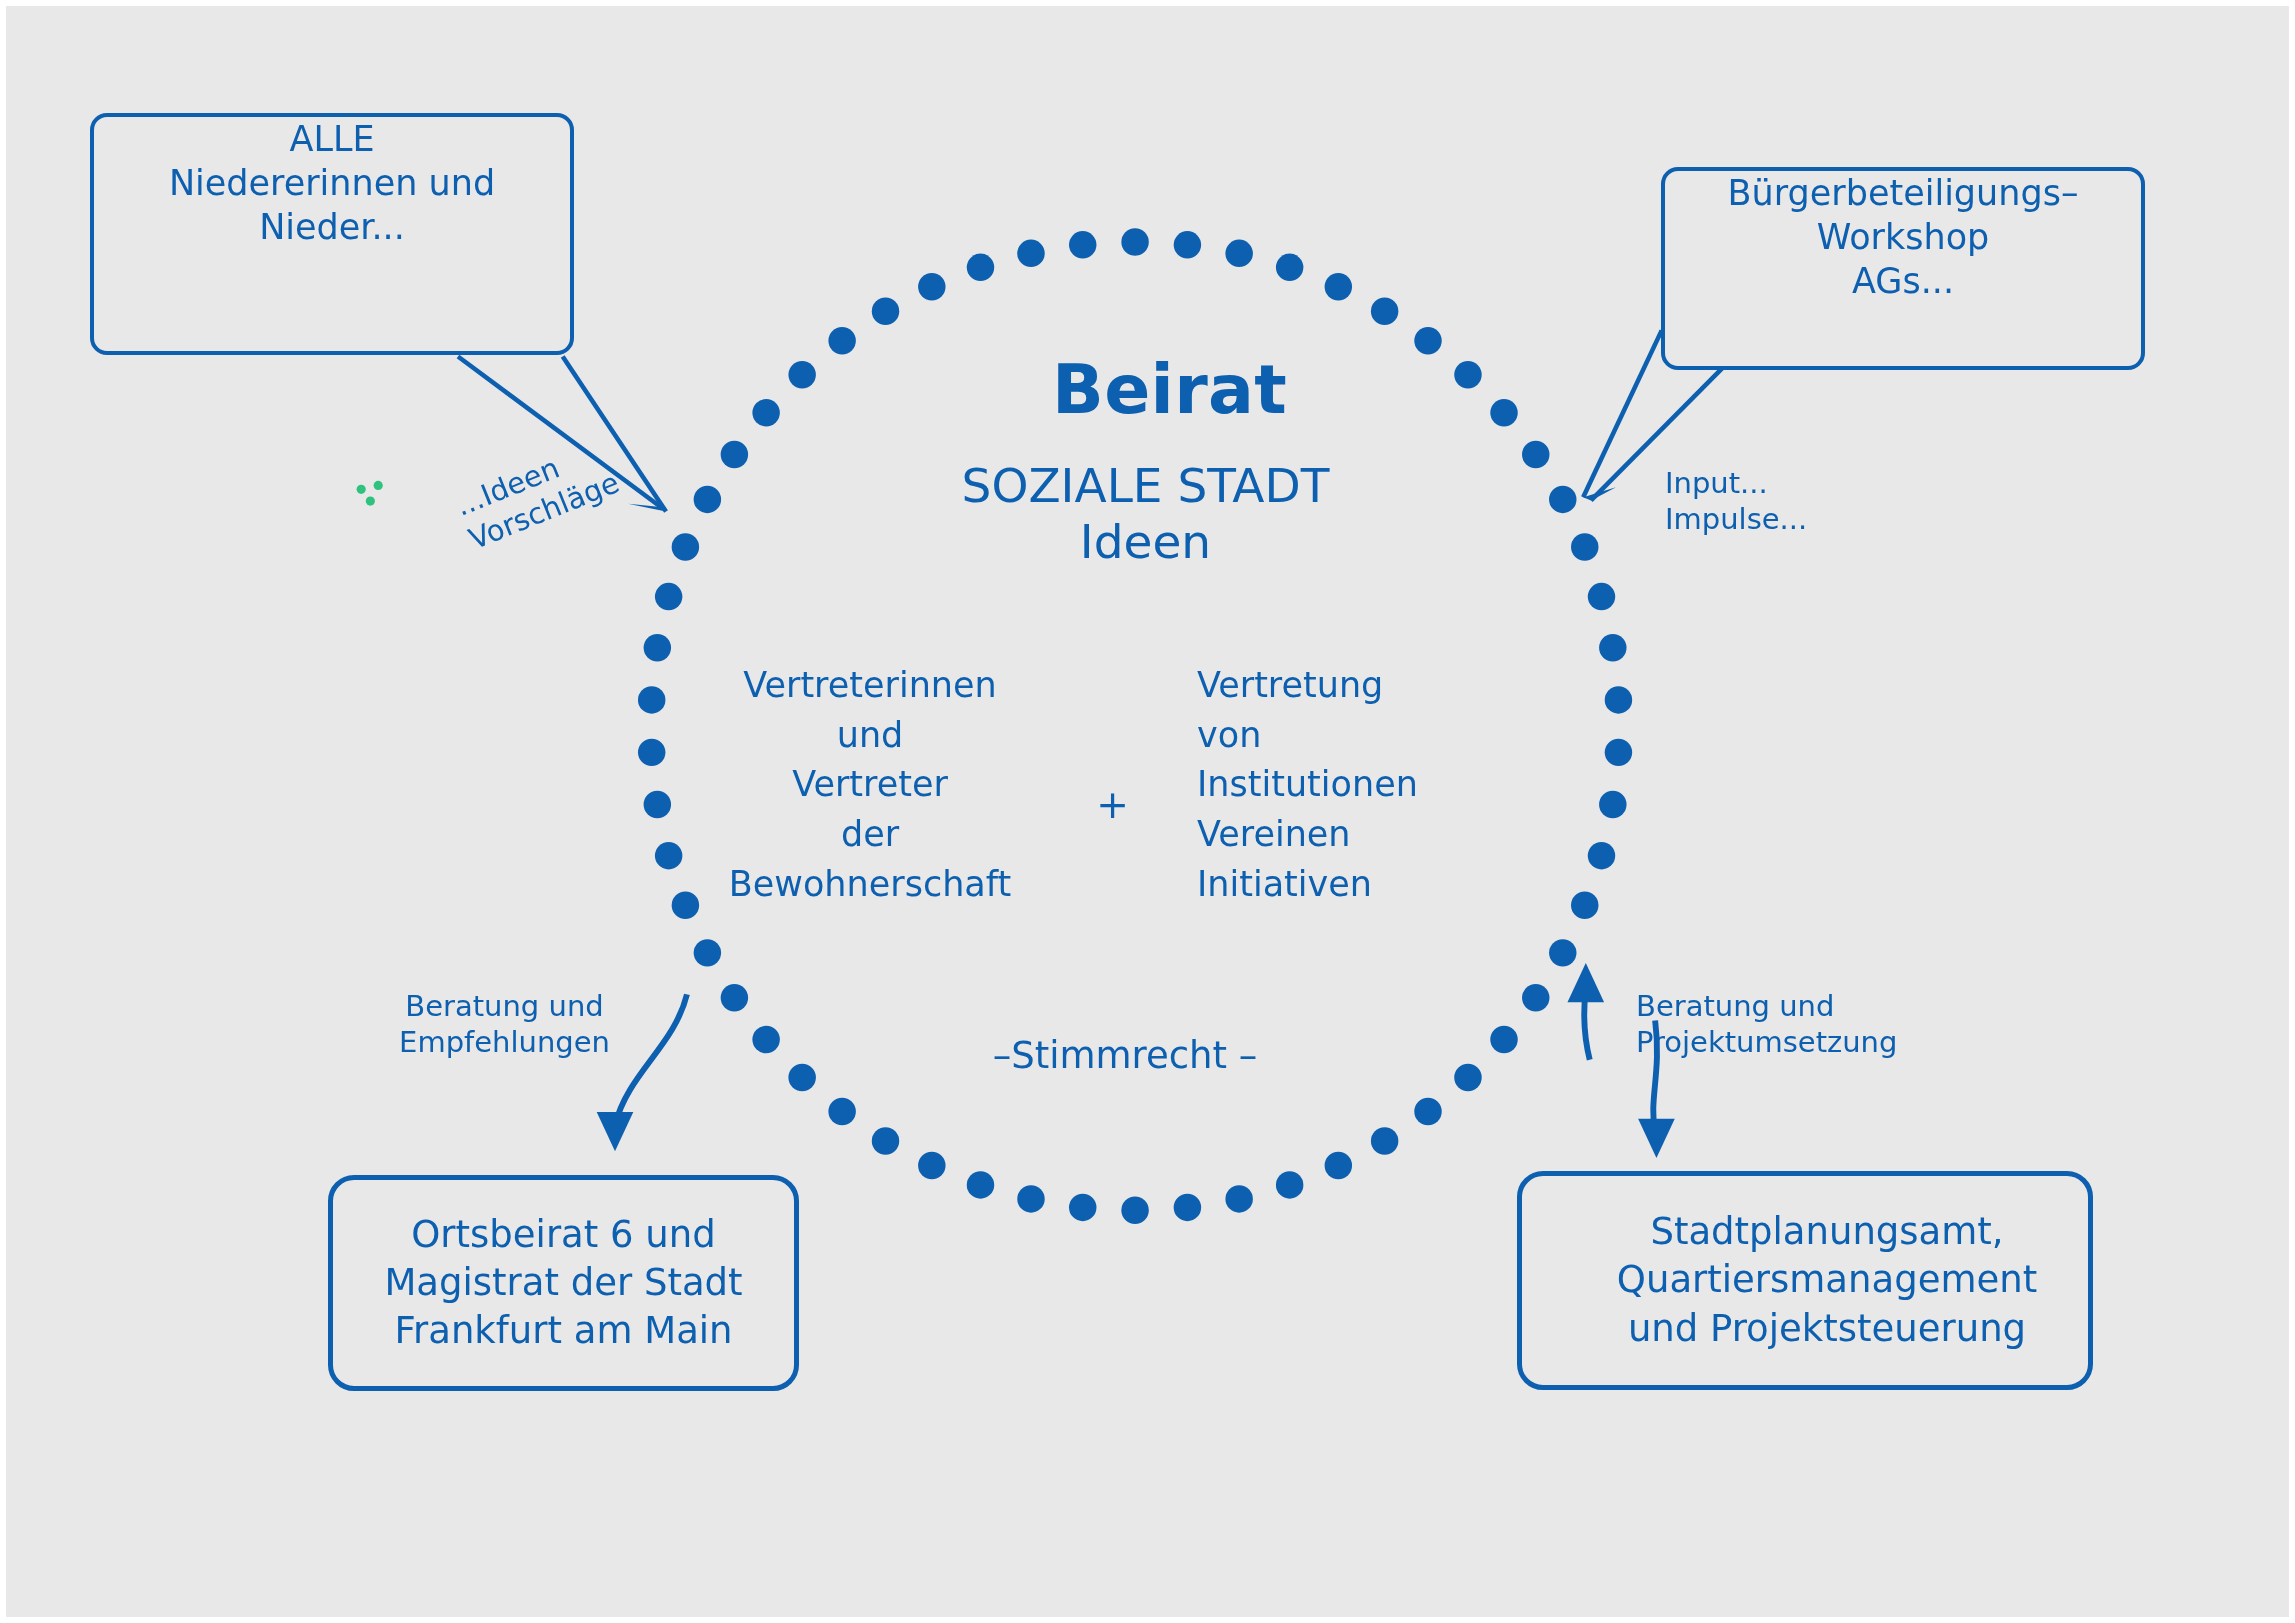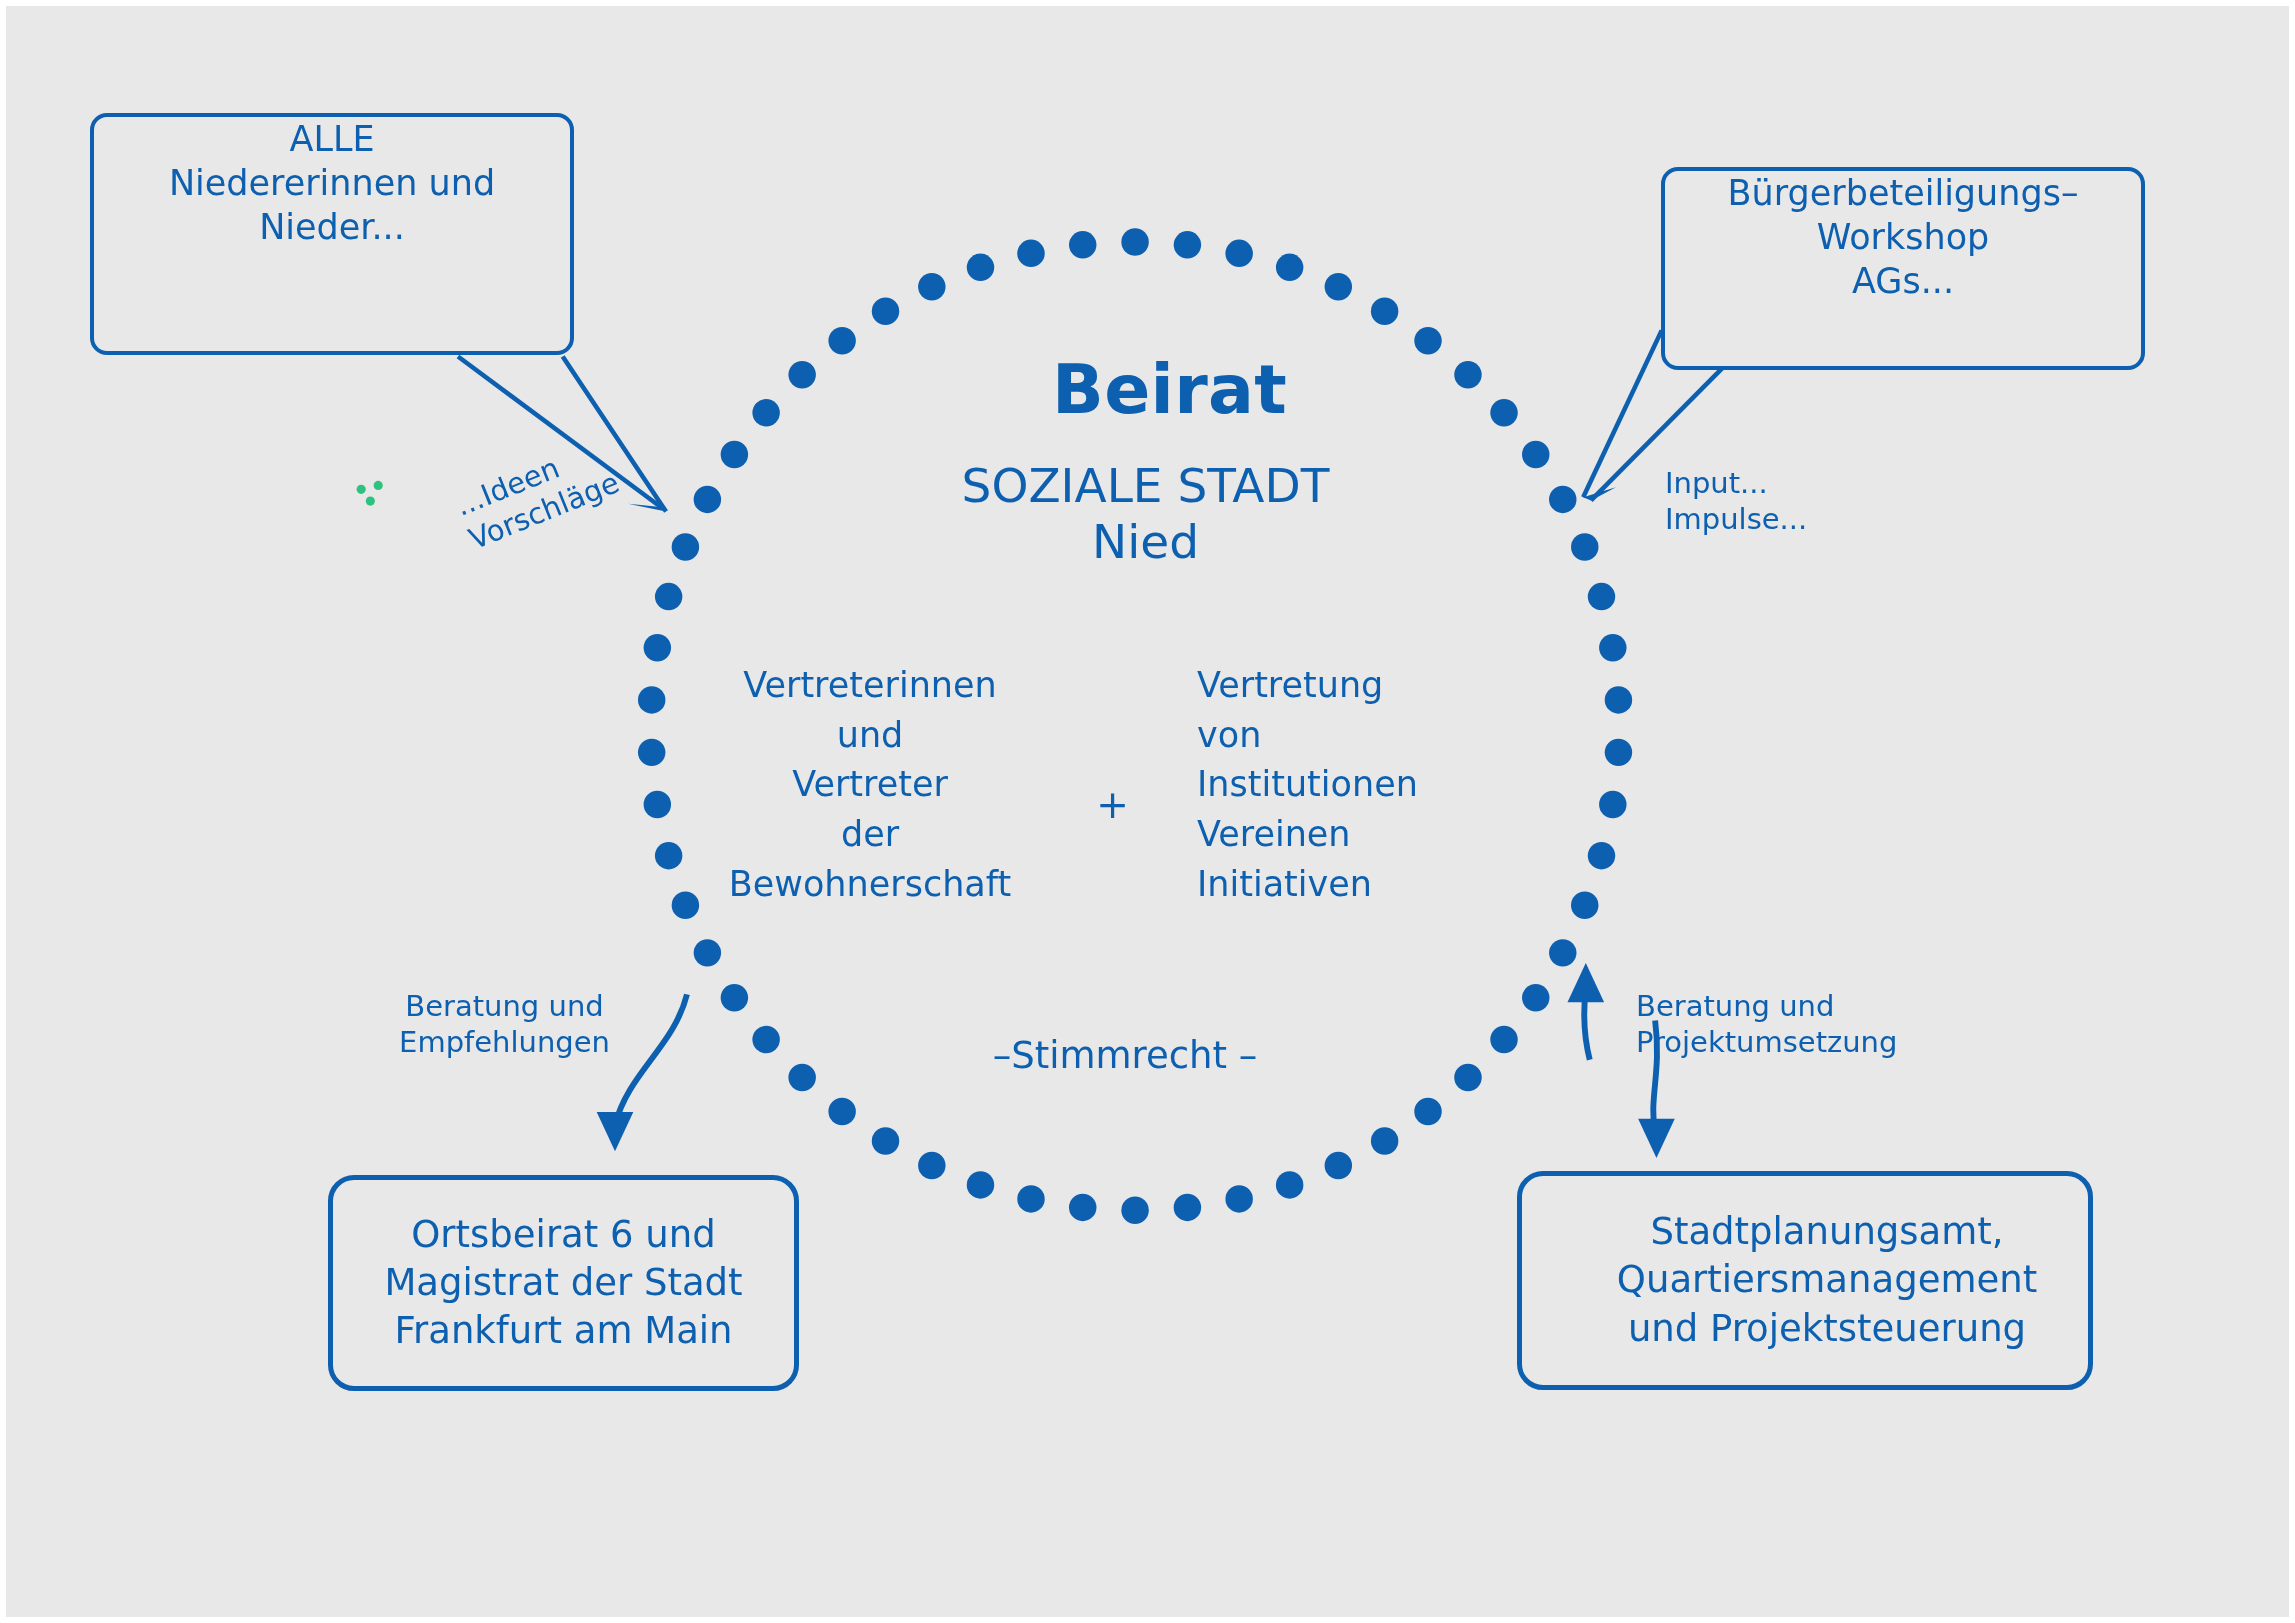--- a/index.html
+++ b/index.html
@@ -266,21 +266,21 @@
 
     <g fill="#2ec27e">
       <circle cx="552" cy="748" r="7"></circle>
       <circle cx="578" cy="742" r="7"></circle>
       <circle cx="566" cy="766" r="7"></circle>
     </g>
   </svg>
 
   <div class="center-title">Beirat</div>
   <div class="center-sub">SOZIALE STADT
-Nied</div>
+Ideen</div>
   <div class="col-left">Vertreterinnen
 und
 Vertreter
 der
 Bewohnerschaft</div>
   <div class="plus-sign">+</div>
   <div class="col-right">Vertretung
 von
 Institutionen
 Vereinen

